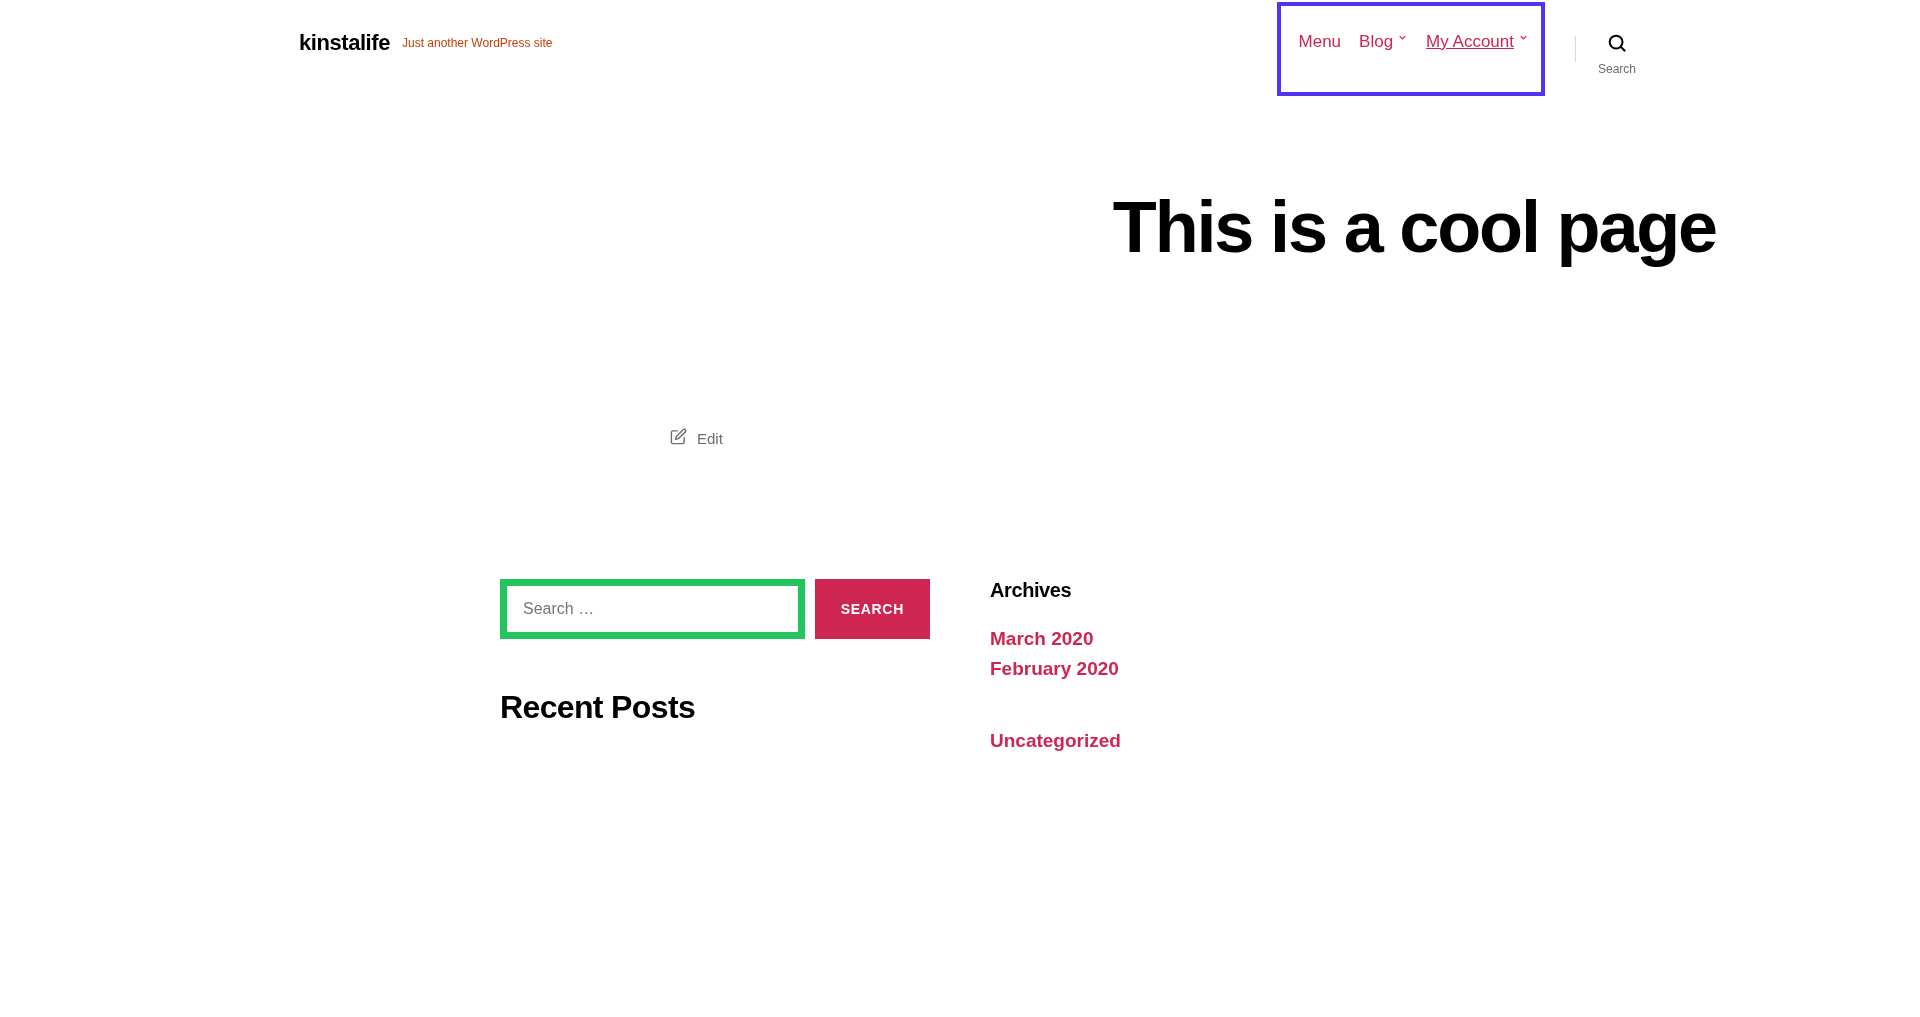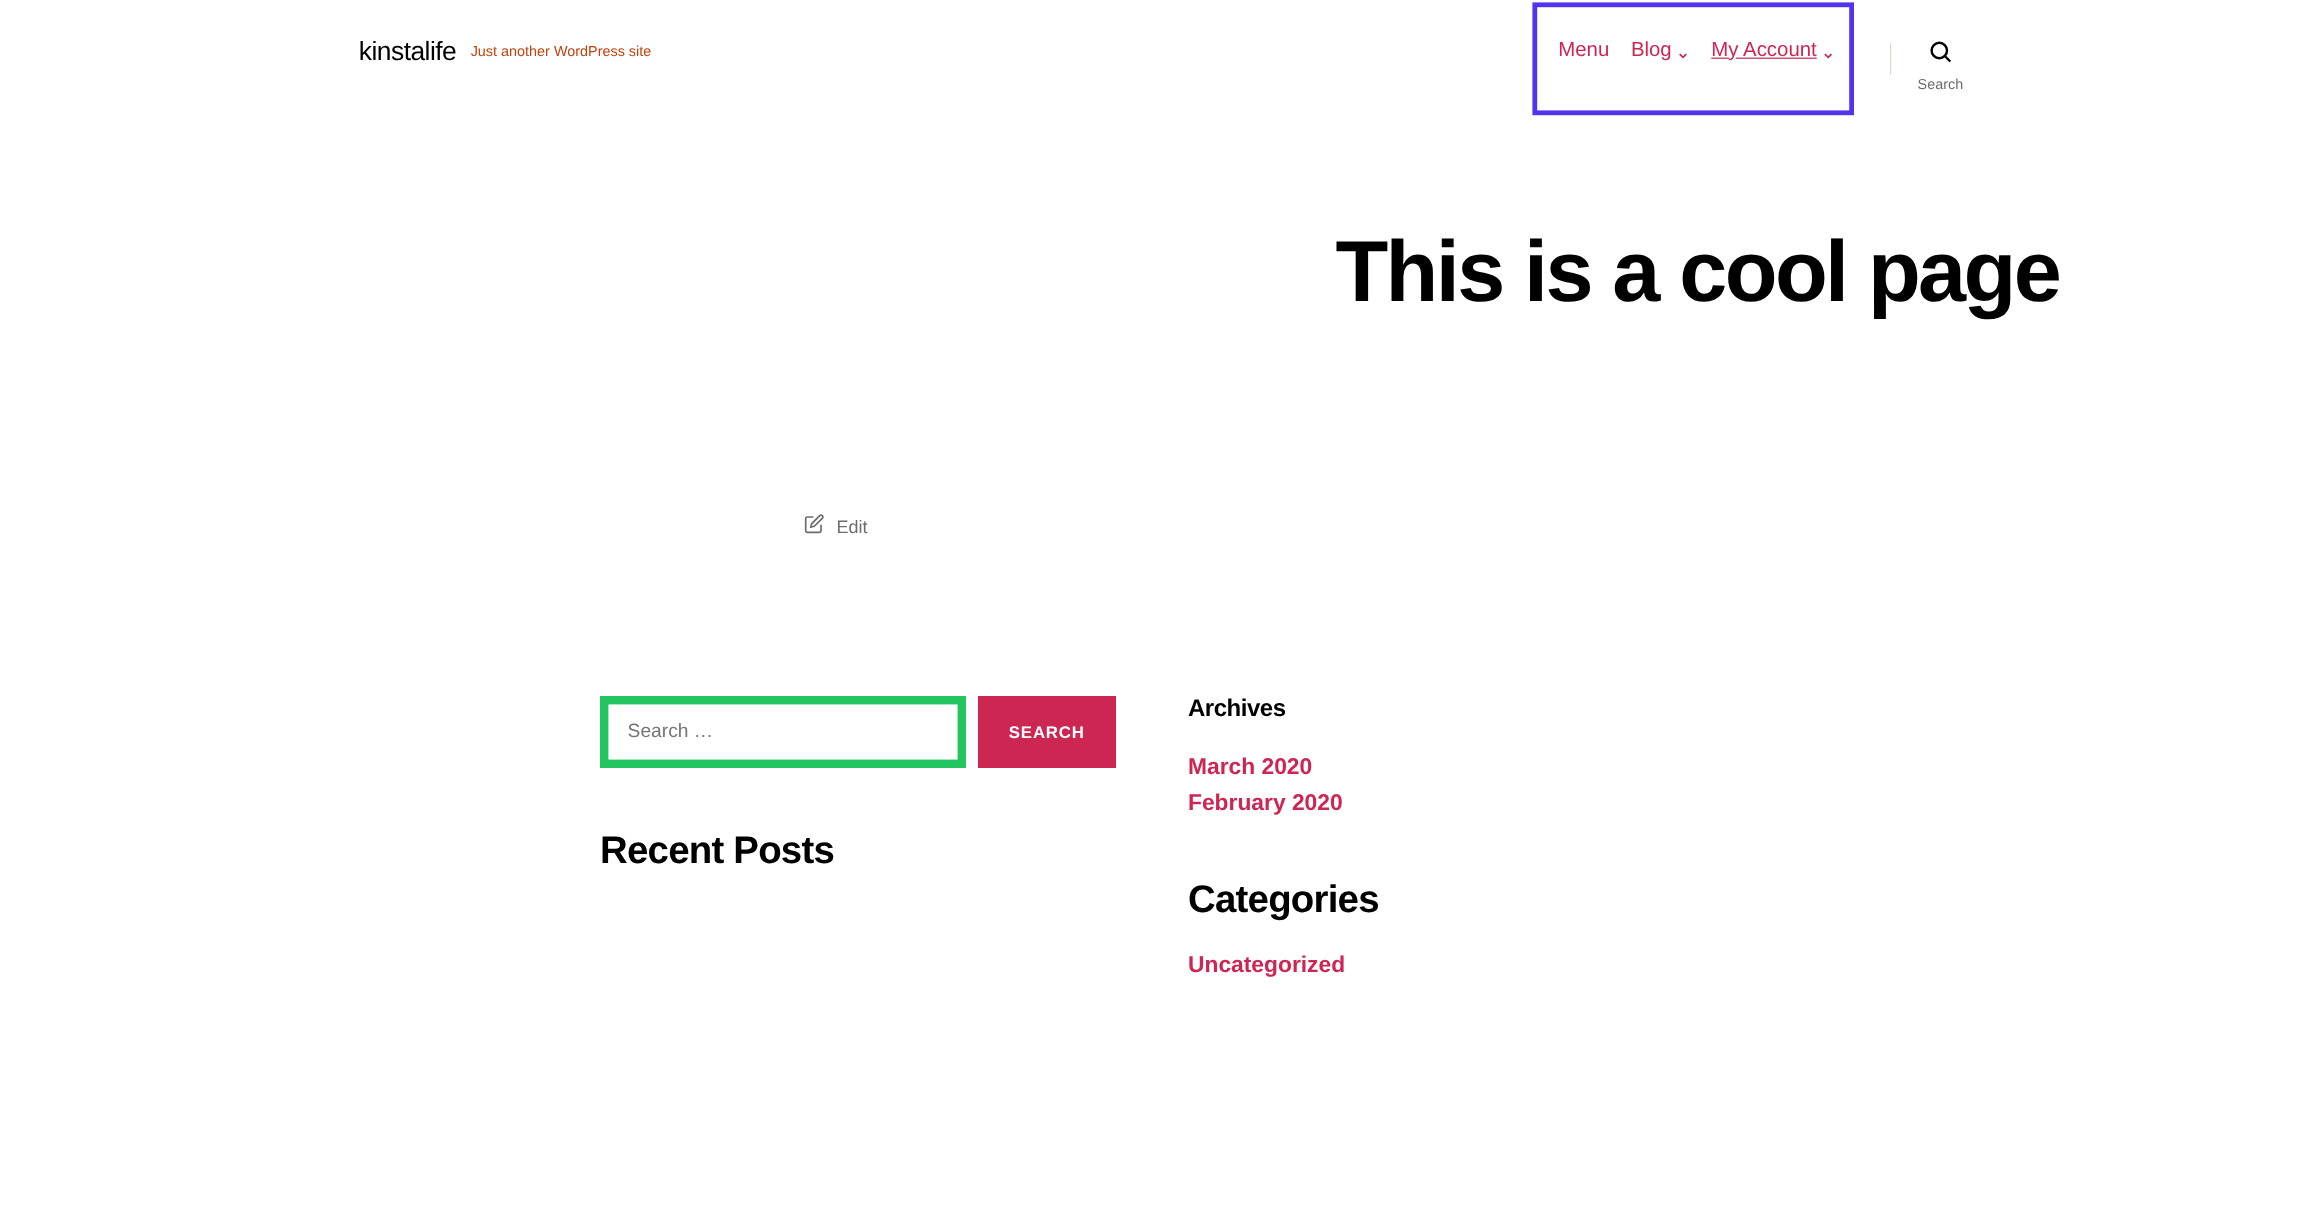--- a/index.html
+++ b/index.html
@@ -14,21 +14,21 @@
     width: 1512px;
     margin: 0 auto;
   }
   .header {
     display: flex;
     align-items: center;
     padding: 30px 95px 30px 95px;
     position: relative;
   }
   .site-title {
-    font-weight: 400;
+    font-weight: 700;
     font-size: 22px;
     margin-right: 12px;
     letter-spacing: -0.02em;
   }
   .site-tagline {
     color: #c2410c;
     font-size: 12px;
   }
   .nav-wrap {
     position: absolute;
@@ -41,21 +41,21 @@
     border: 4px solid #5333ed;
     padding: 26px 12px 40px 18px;
     display: flex;
     align-items: center;
     gap: 18px;
   }
   .nav-item {
     color: #cd2653;
     font-size: 17px;
     display: flex;
-    align-items: flex-end;
+    align-items: flex-start;
     gap: 4px;
     cursor: pointer;
   }
   .nav-item.underline {
     text-decoration: underline;
   }
   .chevron {
     display: inline-flex;
   }
   .search-divider {
@@ -238,19 +238,18 @@
   <div class="col">
     <div class="archives-block">
       <h2 class="widget-title">Archives</h2>
       <div class="archives-list">
         <a>March 2020</a>
         <a>February 2020</a>
       </div>
     </div>
 
     <div class="categories-block">
-      <h2 class="widget-title big">Categories</h2>
       <div class="archives-list">
         <a>Uncategorized</a>
       </div>
     </div>
   </div>
 </div>
 
 </body></html>

